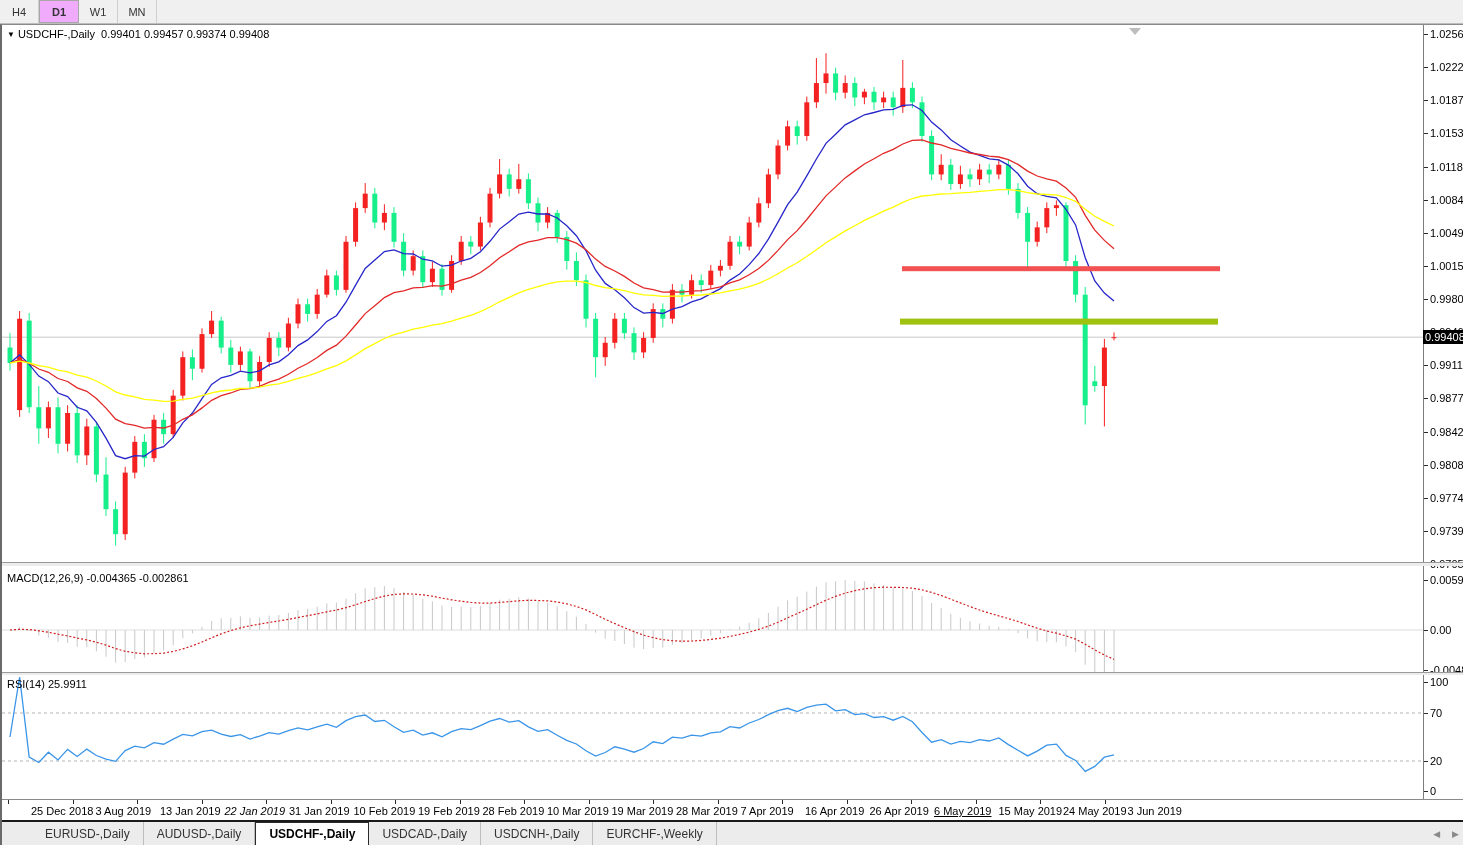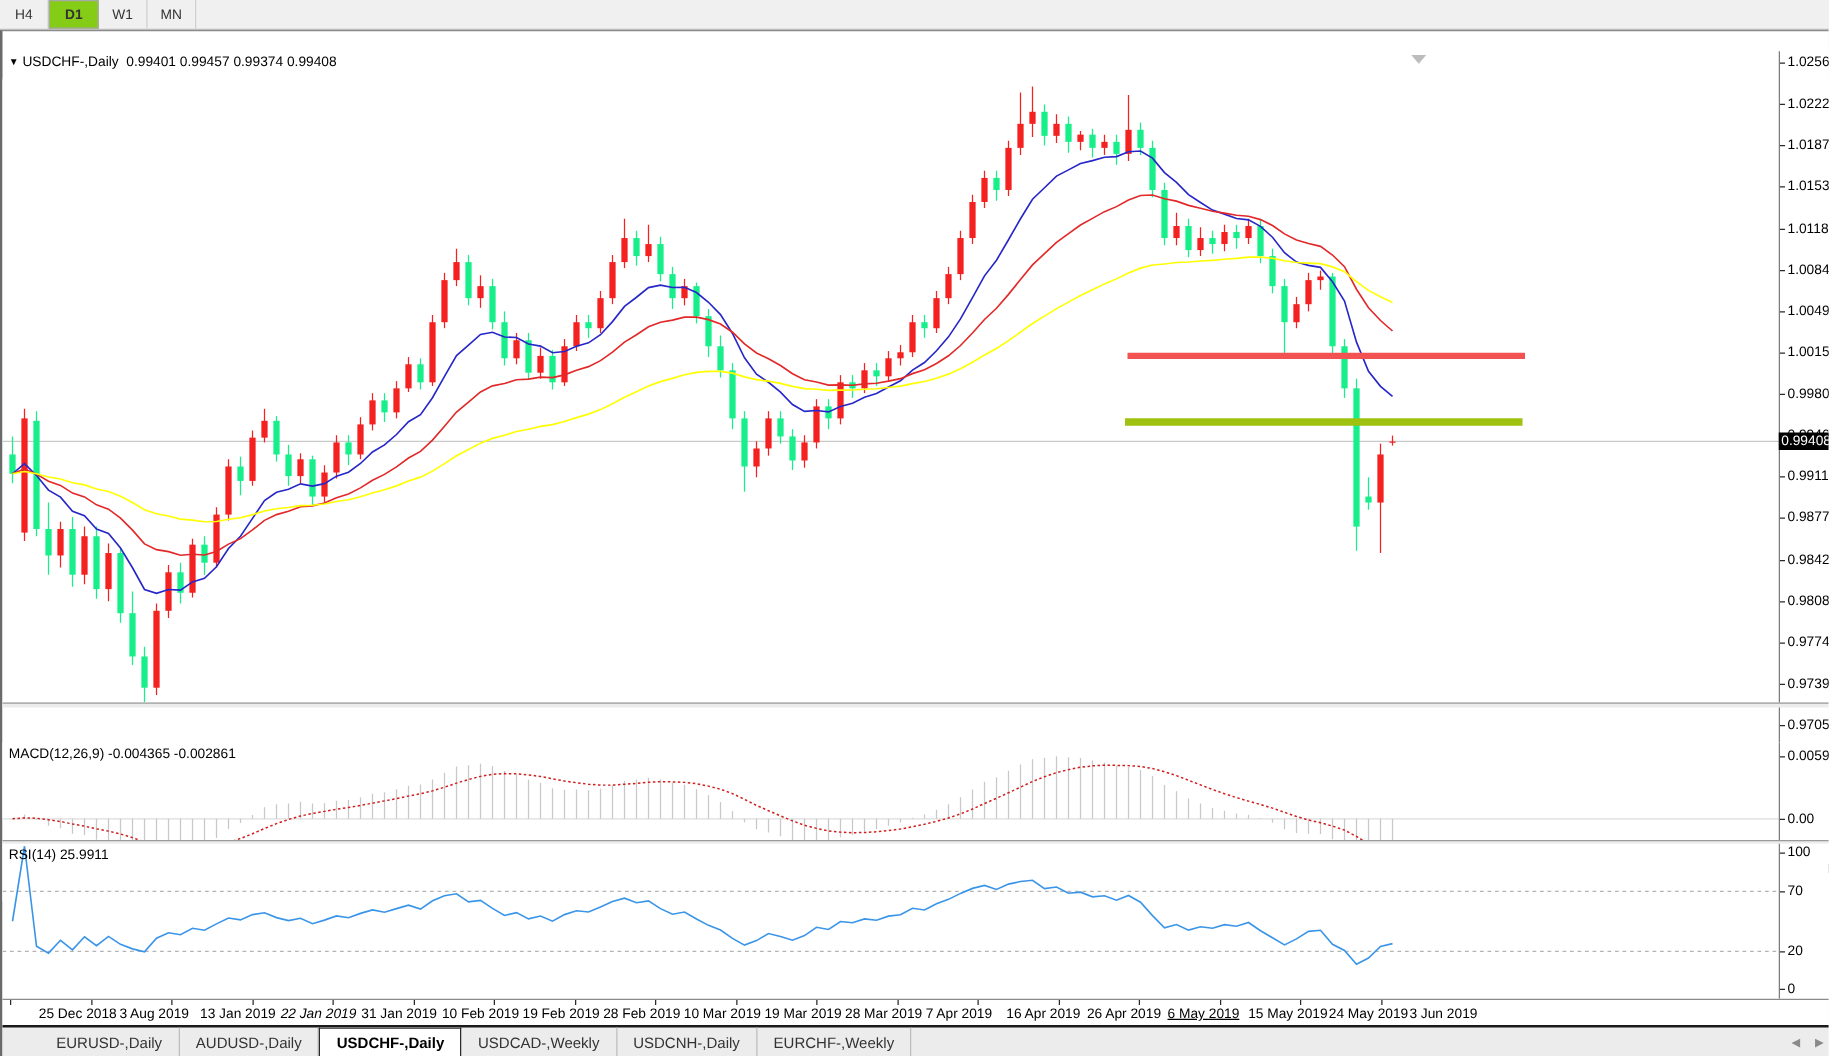--- a/index.html
+++ b/index.html
@@ -1,26 +1,26 @@
 <!DOCTYPE html>
 <html><head>
 <meta charset="utf-8">
 <style>
   html,body{margin:0;padding:0;}
   body{width:1463px;height:845px;background:#f0f0f0;font-family:"Liberation Sans",sans-serif;overflow:hidden;position:relative;}
   
   #toolbar{position:absolute;top:0;left:0;right:0;height:23px;background:#f0f0f0;border-bottom:1px solid #bdbdbd;display:flex;align-items:stretch;}
   .tf-btn{min-width:30px;padding:0 4px;font-size:11px;color:#333;display:flex;align-items:center;justify-content:center;border-right:1px solid #cfcfcf;cursor:default;}
-  .tf-btn.active{background:#84cc16;border:1px solid #a8a8a8;border-right:1px solid #a8a8a8;font-weight:bold;}
+  .tf-btn.active{background:#f0abfc;border:1px solid #a8a8a8;border-right:1px solid #a8a8a8;font-weight:bold;}
   
   #chart-window{position:absolute;top:24px;left:0;right:0;bottom:0;background:#fff;border-left:2px solid #6a6a6a;border-top:1px solid #8a8a8a;}
   .pane{position:absolute;left:0;right:0;background:#fff;}
-  #main-pane{top:16px;height:636px;border-radius:24px;}
+  #main-pane{top:0;height:636px;border-radius:24px;}
   #sep1{top:537px;height:3px;background:#ececec;border-top:1px solid #9a9a9a;position:absolute;left:0;right:0;}
-  #macd-pane{top:569px;height:127px;}
+  #macd-pane{top:544px;height:127px;}
   #sep2{top:647px;height:3px;background:#ececec;border-top:1px solid #9a9a9a;position:absolute;left:0;right:0;}
   #rsi-pane{top:650px;height:124px;}
   #date-strip{position:absolute;left:0;right:0;top:774px;height:21px;background:#fff;border-top:1px solid #8a8a8a;}
   #tab-bar{position:absolute;left:0;right:0;top:795px;bottom:0;background:#ececec;border-top:2px solid #1a1a1a;display:flex;align-items:stretch;padding-left:30px;}
   svg{position:absolute;top:0;left:0;}
   .axis-col{position:absolute;right:0;top:0;bottom:0;width:39px;background:#fff;border-left:1px solid #7c7c7c;}
   .axlabel{position:absolute;left:6px;font-size:11px;line-height:11px;color:#000;white-space:nowrap;}
   .axtick{position:absolute;left:0;width:4px;height:1px;background:#2a2a2a;}
   .pane-label{position:absolute;top:3px;left:5px;font-size:11px;color:#000;white-space:pre;z-index:5;}
   .pane-label .tri{display:inline-block;font-size:8px;vertical-align:1px;margin-right:3px;}
@@ -519,21 +519,21 @@
       <div class="datetick" style="left: 1038px;"></div>
       <div class="datelabel" style="left: 1037px;">24 May 2019</div>
       <div class="datetick" style="left: 1102.5px;"></div>
       <div class="datelabel" style="left: 1101.5px;">3 Jun 2019</div>
     </div>
 
   <div id="tab-bar">
     <div class="tab">EURUSD-,Daily</div>
     <div class="tab">AUDUSD-,Daily</div>
     <div class="tab active">USDCHF-,Daily</div>
-    <div class="tab">USDCAD-,Weekly</div>
+    <div class="tab">USDCAD-,Daily</div>
     <div class="tab">USDCNH-,Daily</div>
     <div class="tab">EURCHF-,Weekly</div>
     <div class="tab-scroll">
       <span>◀</span>
       <span>▶</span>
     </div>
   </div>
 </div>
 
 </body></html>

